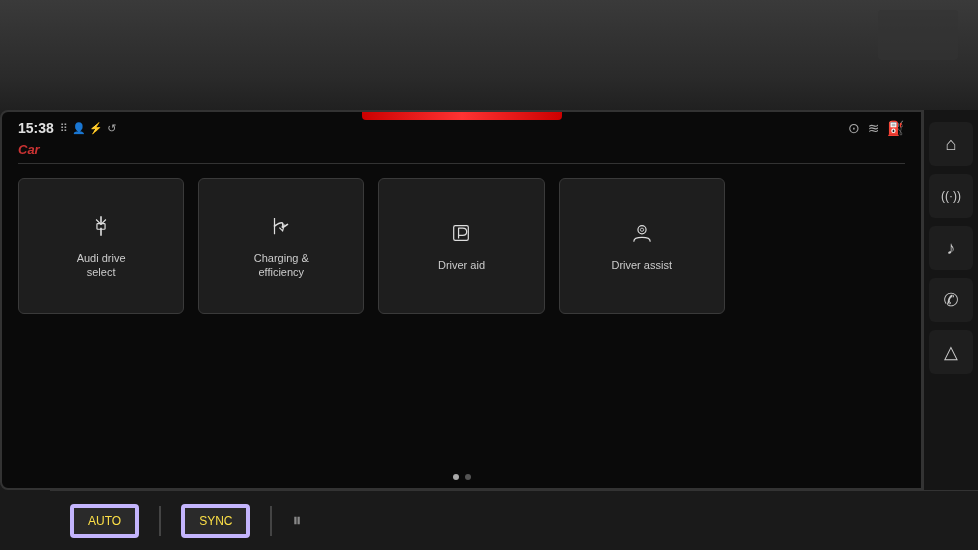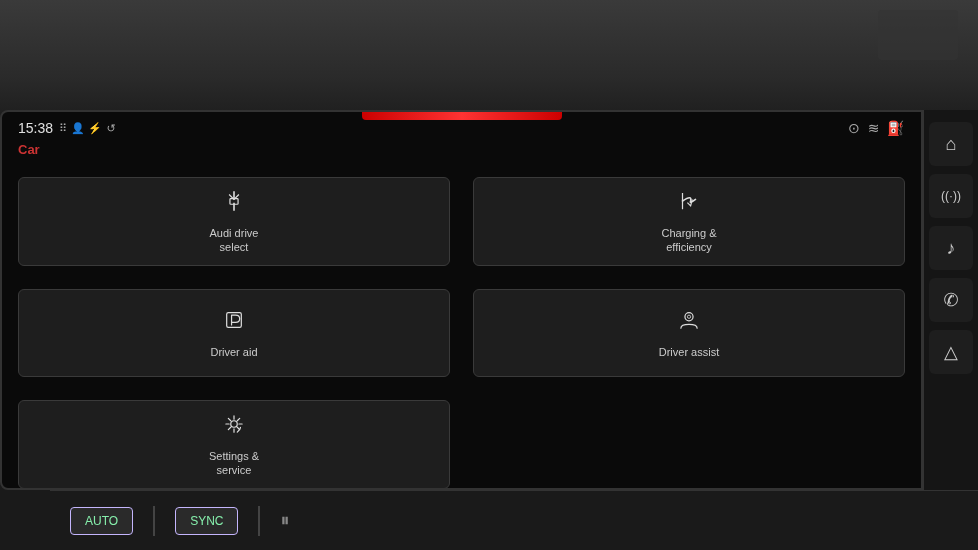--- a/index.html
+++ b/index.html
@@ -62,21 +62,21 @@
     }
 
     .status-left {
       display: flex;
       align-items: center;
       gap: 6px;
     }
 
     .status-time {
       font-size: 14px;
-      font-weight: normal;
+      font-weight: bold;
       color: #e0e0e0;
     }
 
     .status-icons {
       display: flex;
       gap: 4px;
       font-size: 11px;
       color: #aaaaaa;
     }
 
@@ -86,35 +86,36 @@
       font-size: 14px;
       color: #aaaaaa;
     }
 
     
     .breadcrumb {
       padding: 2px 16px 6px;
       color: #cc3333;
       font-size: 13px;
       font-weight: bold;
+      font-style: italic;
     }
 
     
     .divider {
       height: 1px;
       background: #333;
       margin: 0 16px 8px;
     }
 
     
     .menu-grid {
       display: grid;
-      grid-template-columns: repeat(2, 1fr);
+      grid-template-columns: repeat(5, 1fr);
       grid-template-rows: repeat(2, 1fr);
-      gap: 23px;
+      gap: 14px;
       padding: 6px 16px 10px;
       flex: 1;
     }
 
     .menu-item {
       background: #1e1e1e;
       border: 1px solid #3a3a3a;
       border-radius: 6px;
       display: flex;
       flex-direction: column;
@@ -194,26 +195,26 @@
       background: #1a1a1a;
       display: flex;
       align-items: center;
       padding: 0 20px;
       gap: 20px;
       border-top: 1px solid #333;
     }
 
     .ctrl-btn {
       background: #2a2a2a;
-      color: #86efac;
+      color: #fde047;
       padding: 6px 14px;
       border-radius: 4px;
       font-size: 12px;
       cursor: pointer;
-      border: 1px solid #c4b5fd;
+      border: 4px solid #c4b5fd;
     }
 
     .ctrl-divider {
       width: 2px;
       height: 30px;
       background: #444;
     }
 
     .ctrl-icon {
       font-size: 18px;
@@ -327,30 +328,20 @@
             <div class="menu-icon">
               <svg class="icon-svg" viewBox="0 0 32 32">
                 <circle cx="16" cy="12" r="5" stroke="#ddd" stroke-width="1.5" fill="none"></circle>
                 <path d="M6 26 C6 20 26 20 26 26" stroke="#ddd" stroke-width="1.5" fill="none" stroke-linecap="round"></path>
                 <circle cx="16" cy="12" r="2" stroke="#ddd" stroke-width="1" fill="none"></circle>
               </svg>
             </div>
             <span class="menu-label">Driver assist</span>
           </div>
 
-          <div class="menu-item">
-            <div class="menu-icon">
-              <svg class="icon-svg" viewBox="0 0 32 32">
-                <circle cx="16" cy="16" r="4" stroke="#ddd" stroke-width="1.5" fill="none"></circle>
-                <path d="M16 6 L16 10 M16 22 L16 26 M6 16 L10 16 M22 16 L26 16 M9 9 L12 12 M20 20 L23 23 M23 9 L20 12 M12 20 L9 23" stroke="#ddd" stroke-width="1.5" stroke-linecap="round"></path>
-                <path d="M20 26 C22 24 24 22 24 20" stroke="#ddd" stroke-width="1.5" fill="none" stroke-linecap="round"></path>
-              </svg>
-            </div>
-            <span class="menu-label">Settings &amp;<br>service</span>
-          </div>
 
         </div>
 
         <div class="pagination">
           <div class="dot active"></div>
           <div class="dot"></div>
         </div>
       </div>
     </div>
 

